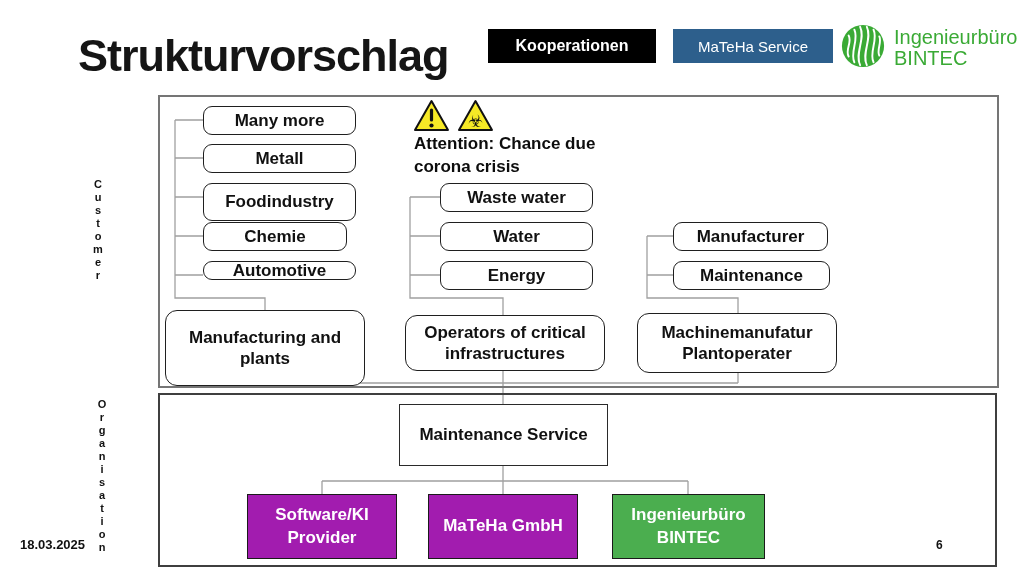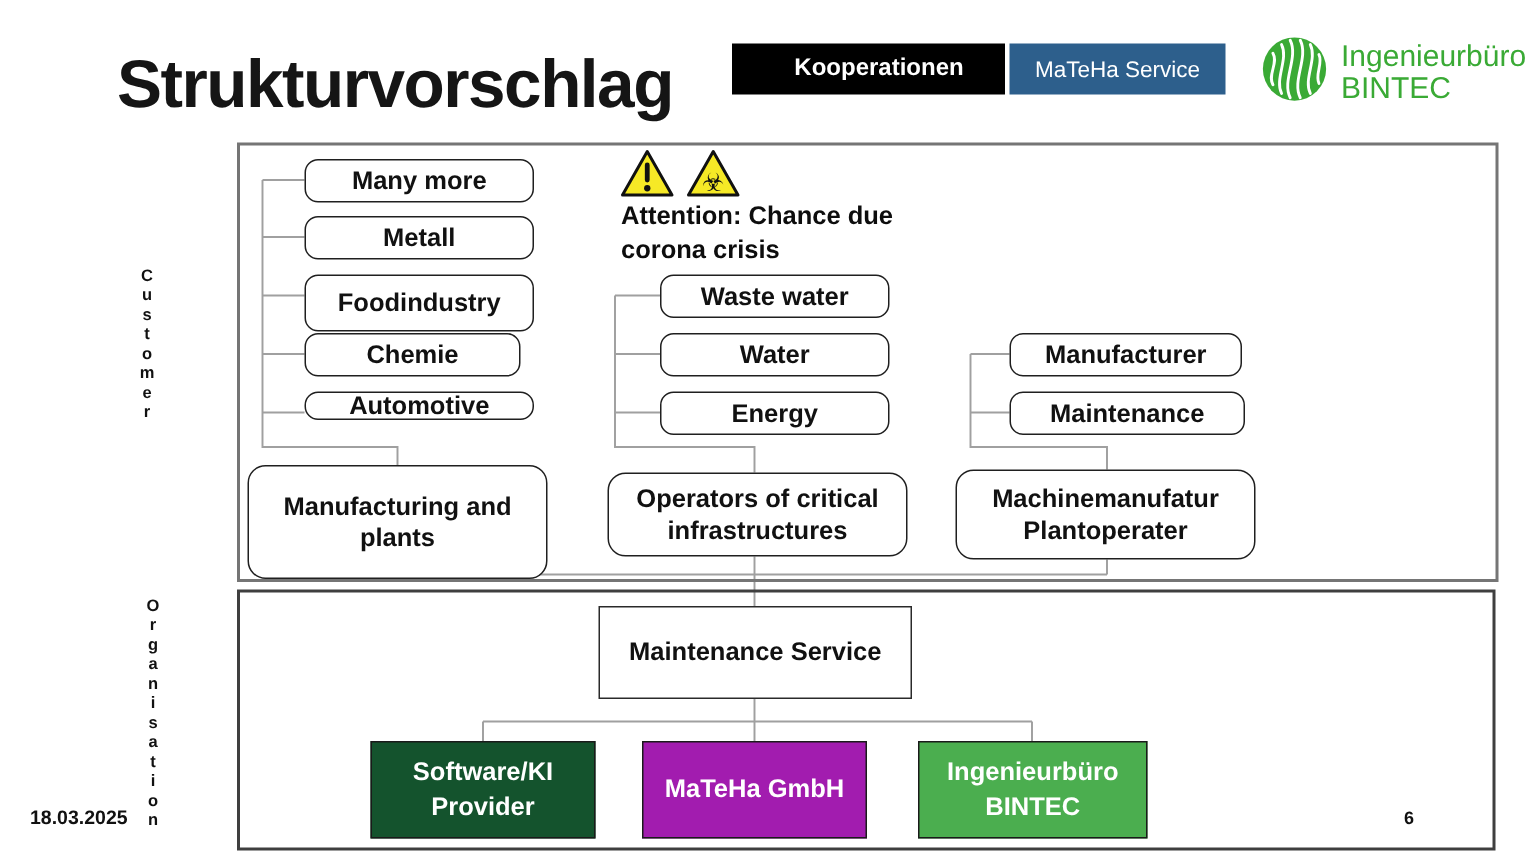--- a/index.html
+++ b/index.html
@@ -15,22 +15,22 @@
   .slide-title{
     left:78px;top:30px;
     font-size:45px;font-weight:700;letter-spacing:-1px;color:#151515;
   }
 
   
   .badge{
     display:flex;align-items:center;justify-content:center;
     color:#fff;text-align:center;
   }
-  .badge-koop{left:488px;top:29px;width:168px;height:34px;background:#000000;font-size:16px;font-weight:700;padding-left:14px;}
-  .badge-mateha{left:673px;top:29px;width:144px;height:34px;background:#2d5f8c;font-size:15px;font-weight:400;}
+  .badge-koop{left:488px;top:29px;width:168px;height:34px;background:#000000;font-size:16px;font-weight:700;}
+  .badge-mateha{left:673px;top:29px;width:160px;height:34px;background:#2d5f8c;font-size:15px;font-weight:400;}
 
   
   .logo-wrap{left:840px;top:23px;display:flex;align-items:center;gap:8px;}
   .logo-text{font-size:20px;line-height:1.05;color:#3aaa35;font-weight:400;}
 
   
   .frame-upper{left:158px;top:95px;width:837px;height:289px;border:2px solid #757575;background:transparent;}
   .frame-lower{left:158px;top:393px;width:835px;height:170px;border:2px solid #3f3f3f;background:transparent;}
 
   
@@ -73,21 +73,21 @@
     background:#fff;border:1.6px solid #2a2a2a;
     display:flex;align-items:center;justify-content:center;
     font-size:17px;font-weight:700;box-sizing:border-box;
   }
   .provider{
     height:65px;top:494px;
     display:flex;align-items:center;justify-content:center;text-align:center;
     color:#fff;font-size:17px;font-weight:700;line-height:1.3;
     border:1.6px solid #1a1a1a;box-sizing:border-box;
   }
-  .p-software{left:247px;width:150px;background:#14532d;}
+  .p-software{left:247px;width:150px;background:#a21caf;}
   .p-mateha{left:428px;width:150px;background:#a21caf;}
   .p-bintec{left:612px;width:153px;background:#4bae4f;}
   .p-software .lbl, .p-bintec .lbl{width:130px;}
 
   
   .slide-date{left:20px;top:537px;font-size:13px;font-weight:600;color:#111;}
   .page-number{left:936px;top:538px;font-size:12px;font-weight:600;color:#111;}
 
   svg.overlay{left:0;top:0;pointer-events:none;}
 </style>

